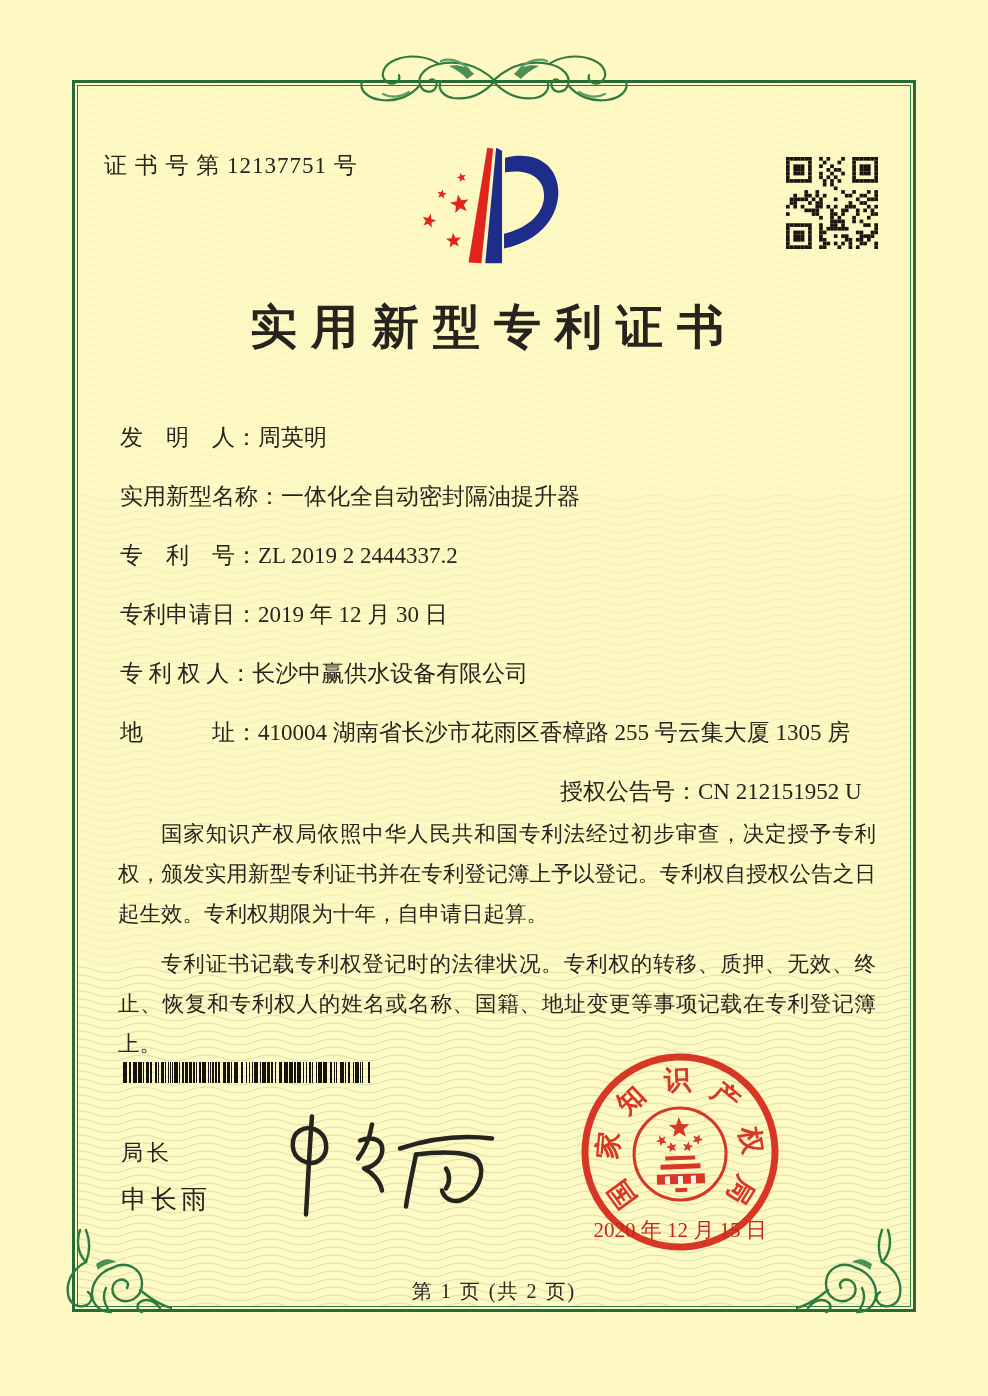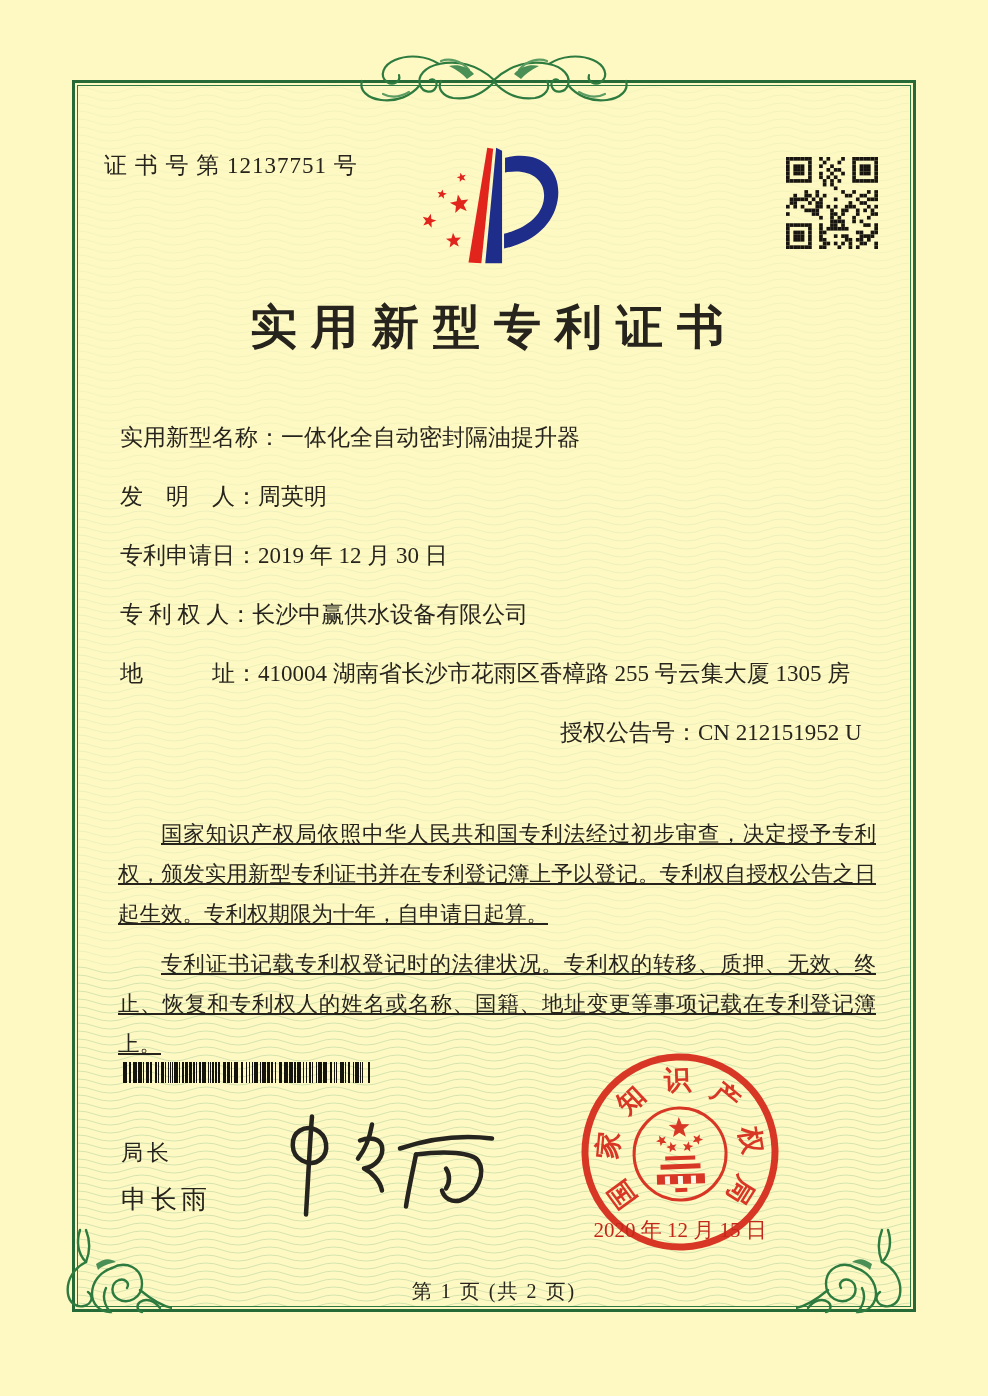--- a/index.html
+++ b/index.html
@@ -21,21 +21,21 @@
   .qr{left:786px;top:157px;}
   .title{left:0;right:0;top:296px;text-align:center;font-size:47px;font-weight:bold;
          letter-spacing:14px;white-space:nowrap;}
   
   .fields{left:120px;top:422px;width:790px;font-size:23px;}
   .frow{height:31px;margin-bottom:28px;white-space:nowrap;position:relative;}
   .grant{margin-top:3px;}
   .grant .g2{position:absolute;left:440px;top:0;}
   
   .paras{left:118px;top:814px;width:758px;font-size:21.5px;line-height:40px;text-align:justify;}
-  .paras p{margin:0;text-indent:2em;text-decoration:underline;}
+  .paras p{margin:0;text-indent:2em;}
   .paras p + p{margin-top:10px;}
   
   .barcode{left:123px;top:1062px;}
   .signer-title{left:121px;top:1138px;font-size:22px;letter-spacing:4px;}
   .signer-name{left:121px;top:1182px;font-size:26px;letter-spacing:4px;}
   .signature{left:260px;top:1108px;}
   .seal{left:576px;top:1048px;}
   .seal-date{left:588px;top:1216px;width:184px;text-align:center;color:#c2281a;
              font-size:21px;white-space:nowrap;}
   .page-info{left:0;right:0;top:1278px;text-align:center;font-size:20px;letter-spacing:2px;}
@@ -497,24 +497,27 @@
       <rect x="12" y="96" width="4" height="4" fill="#181510"></rect>
       <rect x="16" y="96" width="4" height="4" fill="#181510"></rect>
       <rect x="20" y="96" width="4" height="4" fill="#181510"></rect>
       <rect x="24" y="96" width="4" height="4" fill="#181510"></rect>
     </svg>
 
   <div class="abs title">实用新型专利证书</div>
 
   <div class="abs fields">
     <div class="frow">
+      <span>发　明　人：</span><span>周英明</span>
+    </div>
+    <div class="frow">
       <span>实用新型名称：</span><span>一体化全自动密封隔油提升器</span>
     </div>
     <div class="frow">
-      <span>发　明　人：</span><span>周英明</span>
+      <span>专　利　号：</span><span>ZL 2019 2 2444337.2</span>
     </div>
     <div class="frow">
       <span>专利申请日：</span><span>2019 年 12 月 30 日</span>
     </div>
     <div class="frow">
       <span>专 利 权 人：</span><span>长沙中赢供水设备有限公司</span>
     </div>
     <div class="frow">
       <span>地　　　址：</span><span>410004 湖南省长沙市花雨区香樟路 255 号云集大厦 1305 房</span>
     </div>

